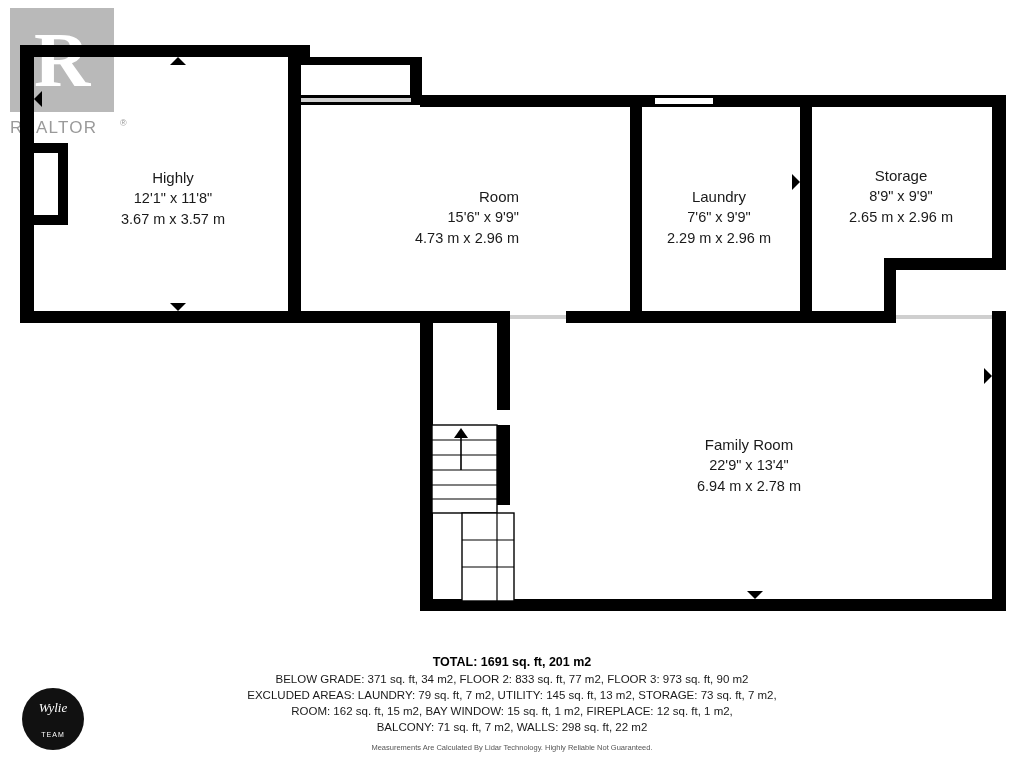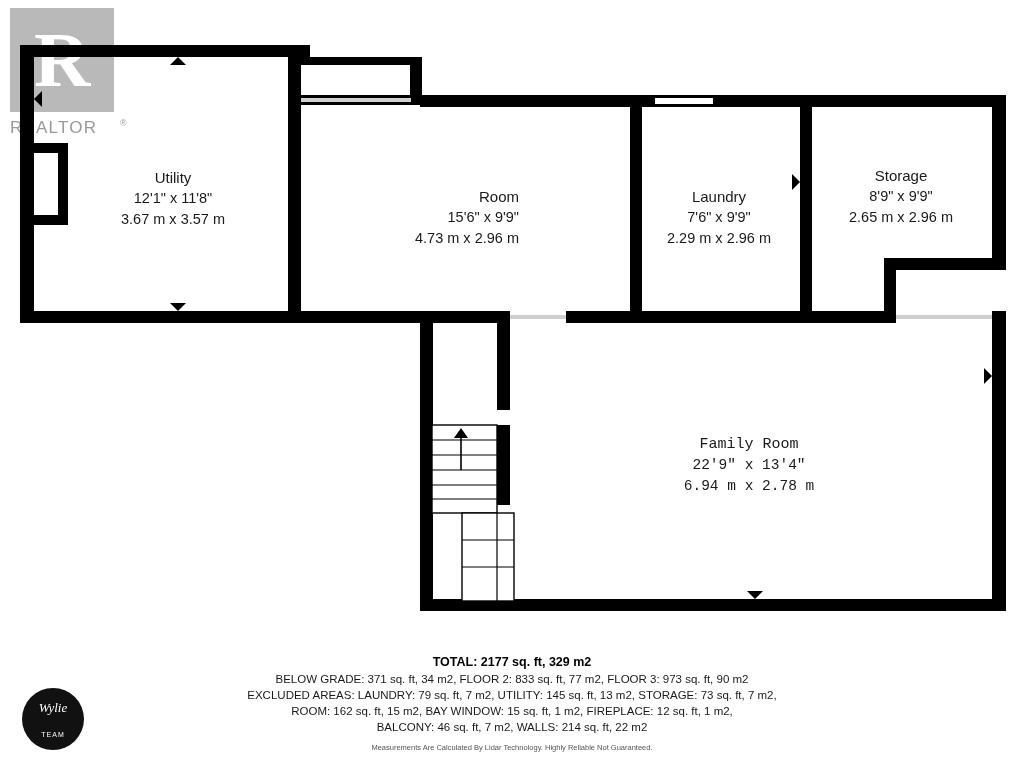--- a/index.html
+++ b/index.html
@@ -257,21 +257,21 @@
     <rect x="462" y="513" width="52" height="88" fill="#ffffff" stroke="#000000" stroke-width="1.4"></rect>
     <line x1="462" y1="540" x2="514" y2="540" stroke="#000000" stroke-width="1.2"></line>
     <line x1="462" y1="567" x2="514" y2="567" stroke="#000000" stroke-width="1.2"></line>
     <line x1="497" y1="513" x2="497" y2="601" stroke="#000000" stroke-width="1.2"></line>
     <polygon points="461,428 454,438 468,438" fill="#000000"></polygon>
     <line x1="461" y1="436" x2="461" y2="470" stroke="#000000" stroke-width="1.6"></line>
   </g>
 </svg>
 
 <div class="room-label" style="left:173px; top:167px;">
-  <div class="rname">Utility</div>
+  <div class="rname">Highly</div>
   <div>12'1" x 11'8"</div>
   <div>3.67 m x 3.57 m</div>
 </div>
 
 <div class="room-label" style="left:467px; top:186px;text-align:right;">
   <div class="rname">Room</div>
   <div>15'6" x 9'9"</div>
   <div>4.73 m x 2.96 m</div>
 </div>
 
@@ -280,32 +280,32 @@
   <div>7'6" x 9'9"</div>
   <div>2.29 m x 2.96 m</div>
 </div>
 
 <div class="room-label" style="left:901px; top:165px;">
   <div class="rname">Storage</div>
   <div>8'9" x 9'9"</div>
   <div>2.65 m x 2.96 m</div>
 </div>
 
-<div class="room-label" style="left:749px; top:434px;font-family:Liberation Mono, monospace;">
+<div class="room-label" style="left:749px; top:434px;">
   <div class="rname">Family Room</div>
   <div>22'9" x 13'4"</div>
   <div>6.94 m x 2.78 m</div>
 </div>
 
 <div class="footer">
-  <div class="total">TOTAL: 2177 sq. ft, 329 m2</div>
+  <div class="total">TOTAL: 1691 sq. ft, 201 m2</div>
   <div class="note">BELOW GRADE: 371 sq. ft, 34 m2, FLOOR 2: 833 sq. ft, 77 m2, FLOOR 3: 973 sq. ft, 90 m2</div>
   <div class="note">EXCLUDED AREAS: LAUNDRY: 79 sq. ft, 7 m2, UTILITY: 145 sq. ft, 13 m2, STORAGE: 73 sq. ft, 7 m2,</div>
   <div class="note">ROOM: 162 sq. ft, 15 m2, BAY WINDOW: 15 sq. ft, 1 m2, FIREPLACE: 12 sq. ft, 1 m2,</div>
-  <div class="note">BALCONY: 46 sq. ft, 7 m2, WALLS: 214 sq. ft, 22 m2</div>
+  <div class="note">BALCONY: 71 sq. ft, 7 m2, WALLS: 298 sq. ft, 22 m2</div>
   <div class="disclaimer">Measurements Are Calculated By Lidar Technology. Highly Reliable Not Guaranteed.</div>
 </div>
 
 <div class="agent-logo">
   <div class="l1">Wylie</div>
   <div class="l2">Ford</div>
   <div class="l3">TEAM</div>
 </div>
 
 </body></html>

